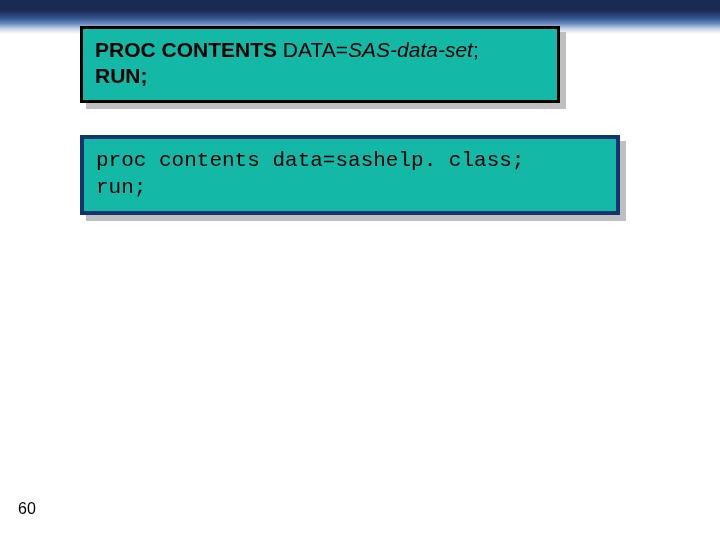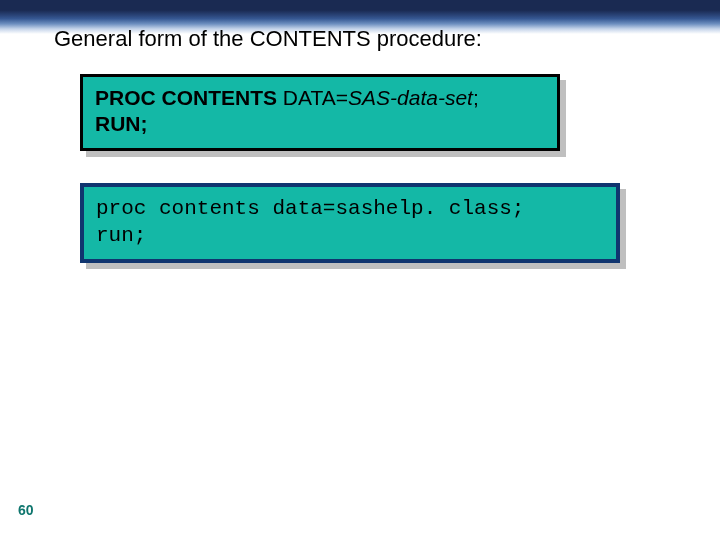--- a/index.html
+++ b/index.html
@@ -74,34 +74,33 @@
     font-size: 21px;
     line-height: 1.3;
     width: 540px;
   }
   .bold { font-weight: 700; }
   .italic { font-style: italic; }
   .slide-num {
     position: absolute;
     left: 18px;
     bottom: 22px;
-    font-size: 14px;
-    font-weight: 700;
-    color: #0f766e;
+    font-size: 16px;
+    font-weight: 400;
+    color: #000000;
   }
 </style>
 </head>
 <body>
 
 <div class="banner"></div>
 
 <div class="content">
 
 
-  <p class="bodytext">General form of the CONTENTS procedure:</p>
 
   <div class="box-wrap">
     <div class="box-shadow">
       <div class="box syntax">
         <div>
           <span class="bold">PROC CONTENTS</span><span> DATA=</span><span class="italic">SAS-data-set</span><span>;</span>
         </div>
         <div class="bold">RUN;</div>
       </div>
     </div>

